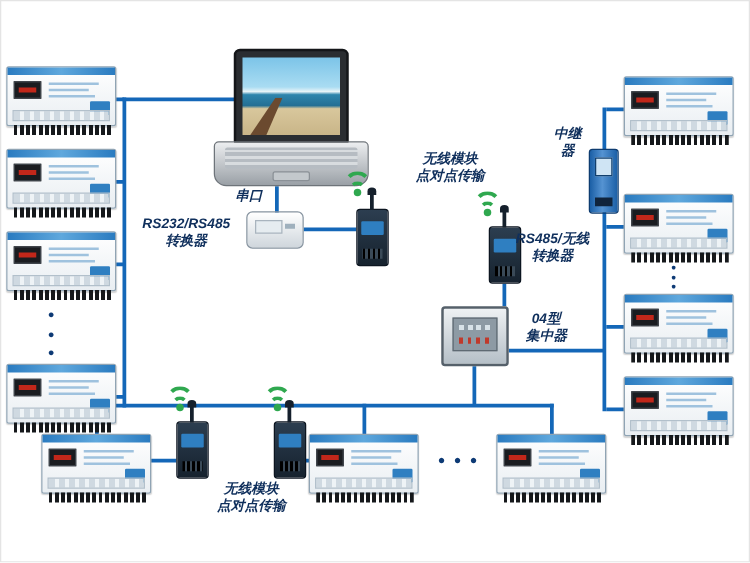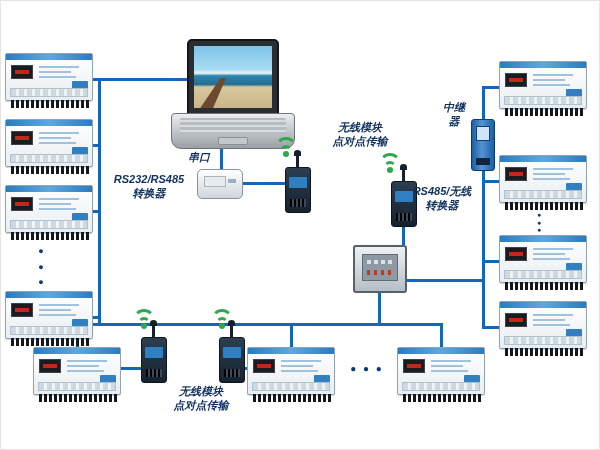--- a/index.html
+++ b/index.html
@@ -310,20 +310,24 @@
     <span class="ln">转换器</span>
   </div>
   <div class="lbl" style="left:316px;top:120px;width:86px;">
     <span class="ln">无线模块</span>
     <span class="ln">点对点传输</span>
   </div>
   <div class="lbl" style="left:404px;top:184px;width:74px;">
     <span class="ln">RS485/无线</span>
     <span class="ln">转换器</span>
   </div>
+  <div class="lbl" style="left:409px;top:248px;width:54px;">
+    <span class="ln">04型</span>
+    <span class="ln">集中器</span>
+  </div>
   <div class="lbl" style="left:436px;top:100px;width:34px;">
     <span class="ln">中继</span>
     <span class="ln">器</span>
   </div>
   <div class="lbl" style="left:152px;top:384px;width:96px;">
     <span class="ln">无线模块</span>
     <span class="ln">点对点传输</span>
   </div>
 
   <div class="vdots" style="left:32px;top:246px;height:40px;font-size:9px;">

